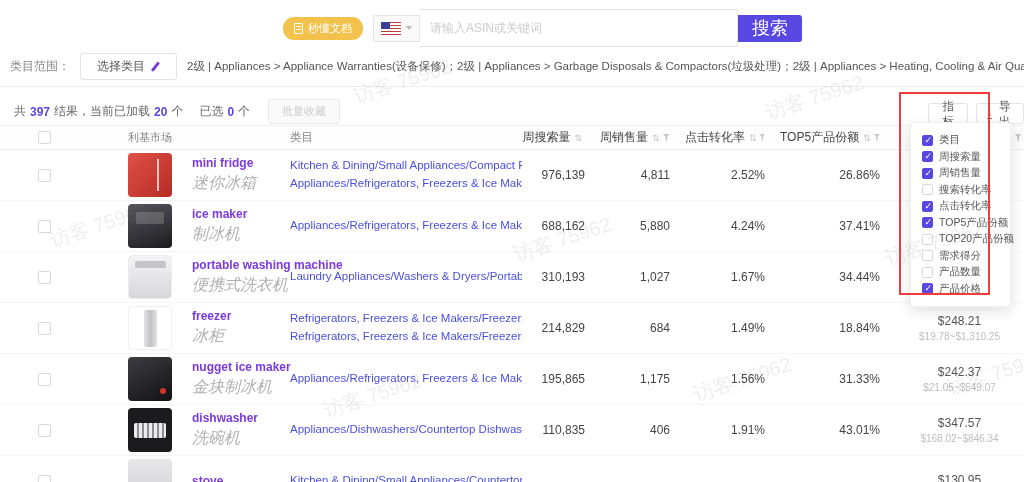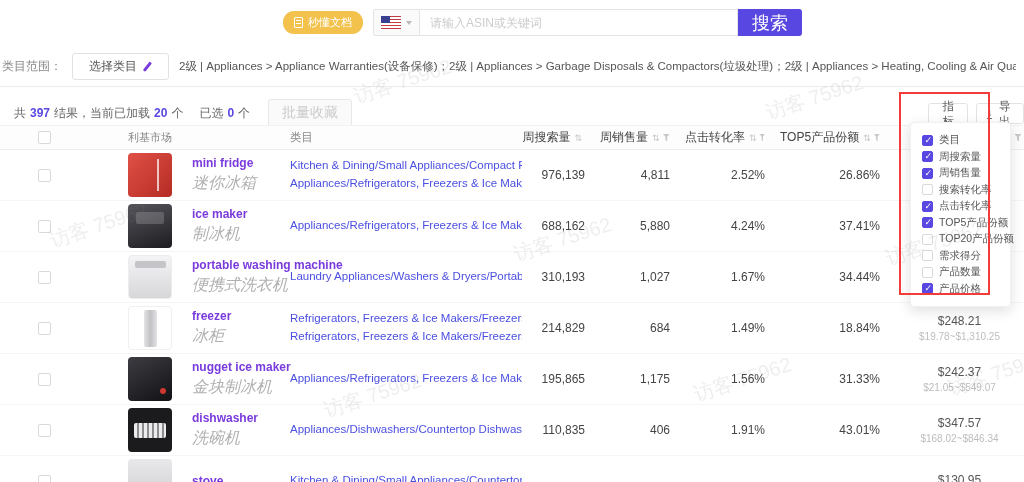--- a/index.html
+++ b/index.html
@@ -13,46 +13,46 @@
   .doc-icon { width:9px; height:11px; border:1px solid #fff; border-radius:1px; position:relative; }
   .doc-icon::after { content:''; position:absolute; left:1px; top:2px; width:5px; height:1px;
                      background:#fff; box-shadow:0 3px 0 #fff; }
   .flag-select { margin-left:10px; display:flex; align-items:center; gap:5px; background:#fafafa;
                  border:1px solid #e4e4e4; border-radius:2px 0 0 2px; height:27px; padding:0 7px; cursor:pointer; }
   .flag { width:20px; height:13px; position:relative;
           background:repeating-linear-gradient(180deg,#c23b43 0 1.5px,#fff 1.5px 3px); }
   .flag::after { content:''; position:absolute; left:0; top:0; width:9px; height:7px; background:#3a3f8f; }
   .caret-down { width:0; height:0; border-left:3.5px solid transparent; border-right:3.5px solid transparent;
                 border-top:4px solid #bbb; }
-  .search-input { width:318px; height:27px; border:1px solid #e4e4e4; border-left:none;
+  .search-input { width:318px; height:38px; border:1px solid #e4e4e4; border-left:none;
                   font-size:12px; color:#333; padding:0 10px; outline:none; }
   .search-input::placeholder { color:#ccc; }
   .search-btn { height:27px; padding:0 14px; background:#5847e0; color:#fff; border:none;
                 border-radius:0 3px 3px 0; font-size:18px; cursor:pointer; }
 
   
-  .category-row { position:absolute; top:53px; left:2px; width:1014px; display:flex;
+  .category-row { position:absolute; top:53px; left:10px; width:1014px; display:flex;
                   align-items:center; white-space:nowrap; overflow:hidden; }
   .cat-label { font-size:12px; color:#888; flex:none; }
   .cat-select-btn { flex:none; display:flex; align-items:center; gap:5px; margin:0 10px;
                     border:1px solid #e2e2e2; border-radius:3px; background:#fff; color:#555;
                     font-size:12px; padding:4px 16px; cursor:pointer; }
   .pencil-icon { width:10px; height:11px; position:relative; }
   .pencil-icon::after { content:''; position:absolute; left:4px; top:0; width:2.5px; height:11px;
                         background:#7a3bdd; transform:rotate(38deg); border-radius:1px; }
   .cat-text { font-size:11.5px; color:#555; overflow:hidden; }
 
   .divider { position:absolute; top:86px; left:0; width:1024px; height:1px; background:#ececec; }
 
   
   .results-row { position:absolute; top:99px; left:14px; display:flex; align-items:center;
                  font-size:12px; color:#666; gap:4px; }
   .num-purple { color:#5847e0; font-weight:bold; }
   .batch-btn { margin-left:14px; padding:4px 13px; border:1px solid #e8e8e8; border-radius:3px;
-               background:#fafafa; color:#ccc; font-size:14px; cursor:not-allowed; }
+               background:#fafafa; color:#ccc; font-size:11px; cursor:not-allowed; }
 
   
   .table { position:absolute; top:125px; left:0; width:1024px; }
   .thead { display:flex; align-items:center; height:25px; border-top:1px solid #f2f2f2;
            border-bottom:1px solid #efefef; background:#fdfdfd; color:#888; font-size:11px; }
   .row { display:flex; align-items:center; height:51px; border-bottom:1px solid #f5f5f5; }
   .c { flex:none; }
   .c1 { width:60px; padding-left:38px; display:flex; align-items:center; }
   .c2 { width:230px; padding-left:68px; display:flex; align-items:center; }
   .c3 { width:240px; padding-right:8px; font-size:11.5px; line-height:1.55; }

